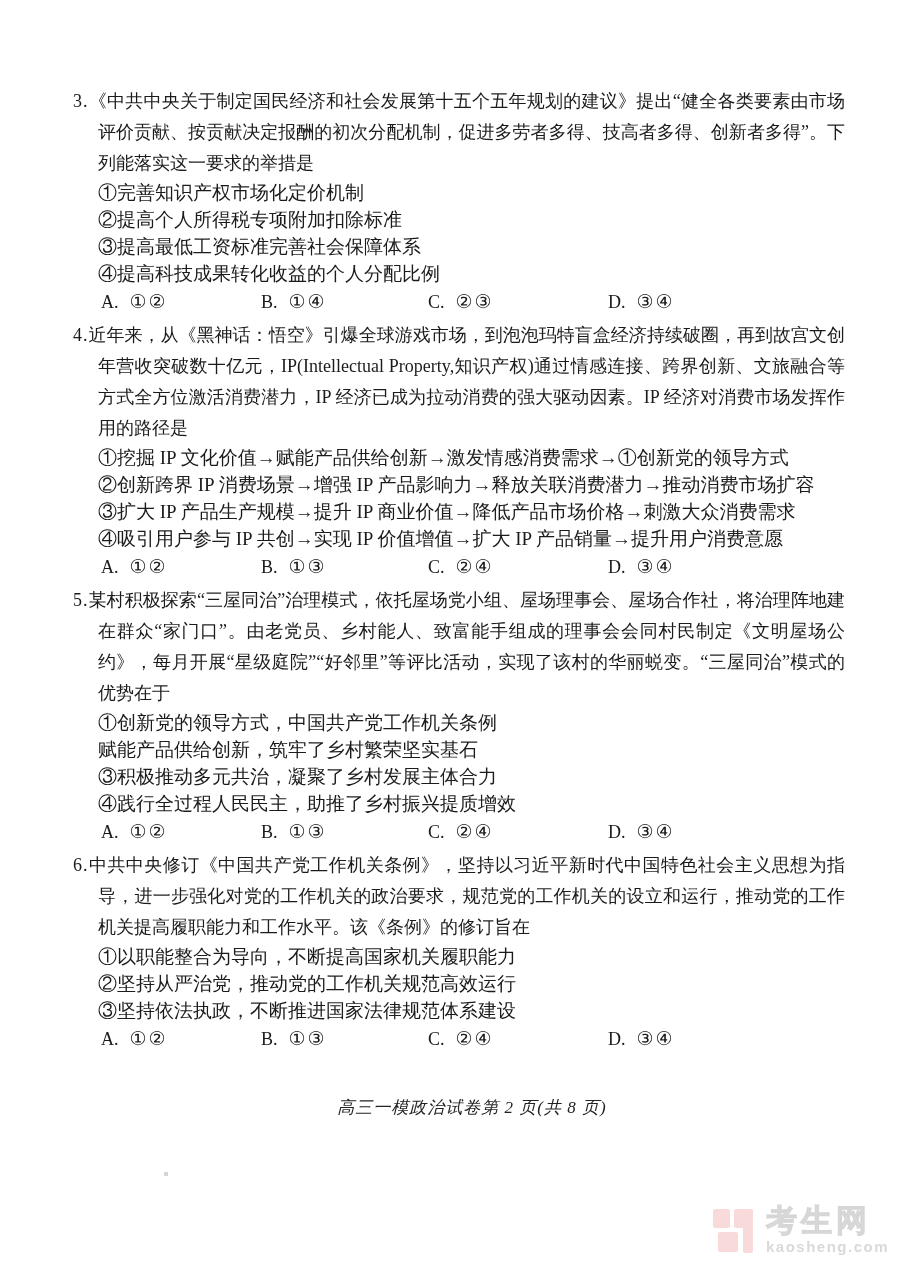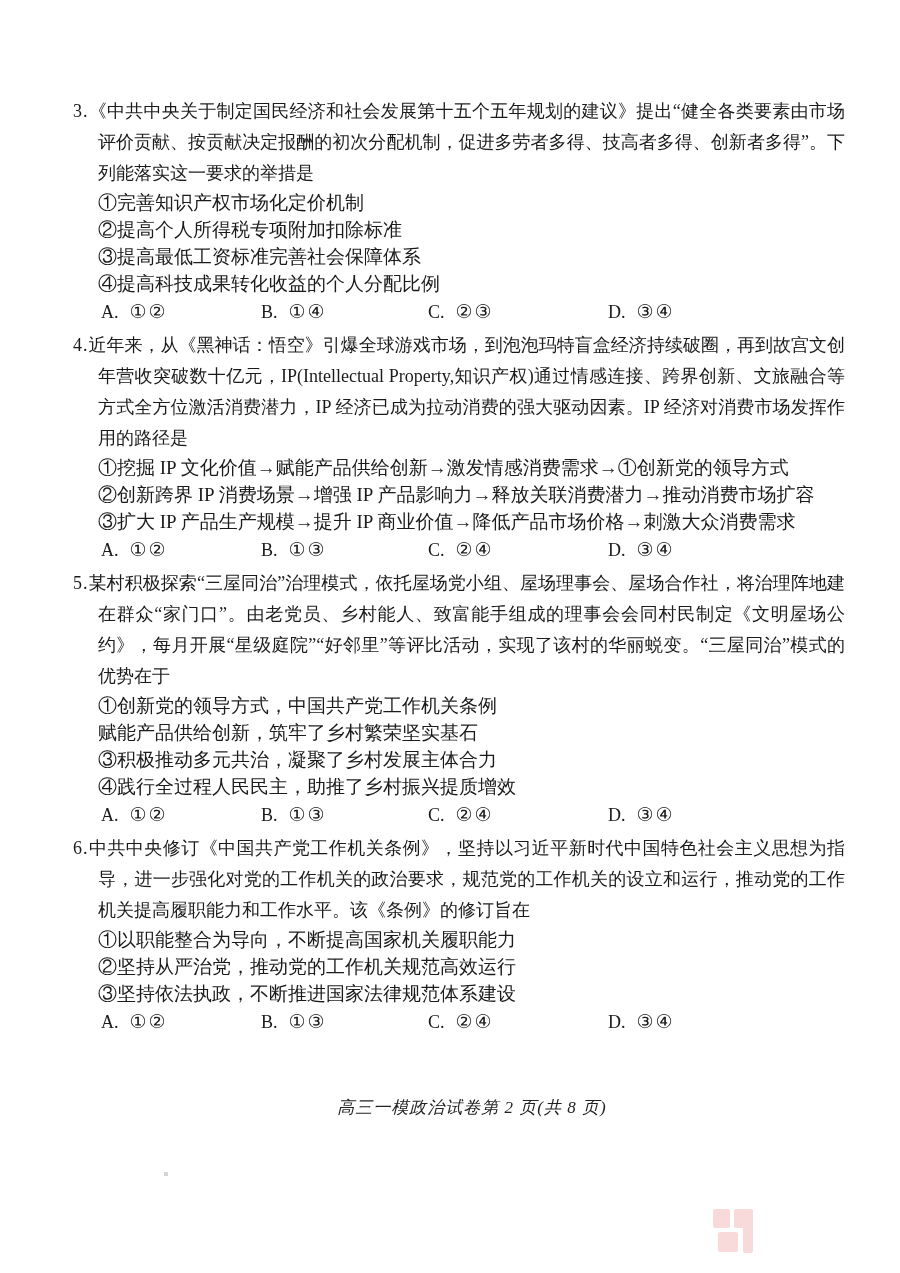--- a/index.html
+++ b/index.html
@@ -3,21 +3,21 @@
 <meta charset="utf-8">
 <style>
   * { margin:0; padding:0; box-sizing:border-box; }
   html,body { background:#ffffff; }
   .page {
     position:relative; width:900px; height:1273px; margin:0 auto;
     background:#ffffff; overflow:hidden;
     font-family:"Liberation Serif","DejaVu Serif",serif;
     color:#1b1b1b;
   }
-  .content { position:absolute; left:73px; top:96px; width:772px; }
+  .content { position:absolute; left:73px; top:86px; width:772px; }
   .question { margin-bottom:3px; }
   .stem {
     font-size:18px; line-height:31px; text-align:justify;
     padding-left:25px; text-indent:-25px;
   }
   .qnum { letter-spacing:1px; }
   .opt { font-size:19px; line-height:27px; padding-left:25px; text-align:left; }
   .choices {
     display:flex; padding-left:28px; height:30px;
     font-size:18px; line-height:29px; align-items:baseline;
@@ -73,20 +73,21 @@
         <span class="choice c-c"><span class="cl">C.</span><span class="cv">②③</span></span>
         <span class="choice c-d"><span class="cl">D.</span><span class="cv">③④</span></span>
       </div>
     </section>
 
     <section class="question">
       <p class="stem"><span class="qnum">4.</span><span>近年来，从《黑神话：悟空》引爆全球游戏市场，到泡泡玛特盲盒经济持续破圈，再到故宫文创年营收突破数十亿元，IP(Intellectual Property,知识产权)通过情感连接、跨界创新、文旅融合等方式全方位激活消费潜力，IP 经济已成为拉动消费的强大驱动因素。IP 经济对消费市场发挥作用的路径是</span></p>
       <p class="opt">①挖掘 IP 文化价值→赋能产品供给创新→激发情感消费需求→①创新党的领导方式</p>
       <p class="opt">②创新跨界 IP 消费场景→增强 IP 产品影响力→释放关联消费潜力→推动消费市场扩容</p>
       <p class="opt">③扩大 IP 产品生产规模→提升 IP 商业价值→降低产品市场价格→刺激大众消费需求</p>
+      <p class="opt">④吸引用户参与 IP 共创→实现 IP 价值增值→扩大 IP 产品销量→提升用户消费意愿</p>
       <div class="choices">
         <span class="choice c-a"><span class="cl">A.</span><span class="cv">①②</span></span>
         <span class="choice c-b"><span class="cl">B.</span><span class="cv">①③</span></span>
         <span class="choice c-c"><span class="cl">C.</span><span class="cv">②④</span></span>
         <span class="choice c-d"><span class="cl">D.</span><span class="cv">③④</span></span>
       </div>
     </section>
 
     <section class="question">
       <p class="stem"><span class="qnum">5.</span><span>某村积极探索“三屋同治”治理模式，依托屋场党小组、屋场理事会、屋场合作社，将治理阵地建在群众“家门口”。由老党员、乡村能人、致富能手组成的理事会会同村民制定《文明屋场公约》，每月开展“星级庭院”“好邻里”等评比活动，实现了该村的华丽蜕变。“三屋同治”模式的优势在于</span></p>
@@ -121,14 +122,18 @@
 
   <div class="speck"></div>
 
   <div class="watermark">
     <div class="wm-logo">
       <div class="wm-block wm-a"></div>
       <div class="wm-block wm-b"></div>
       <div class="wm-block wm-c"></div>
       <div class="wm-block wm-d"></div>
     </div>
+    <div class="wm-text">
+      <div class="wm-name">考生网</div>
+      <div class="wm-domain">kaosheng.com</div>
+    </div>
   </div>
 </div>
 
 </body></html>

